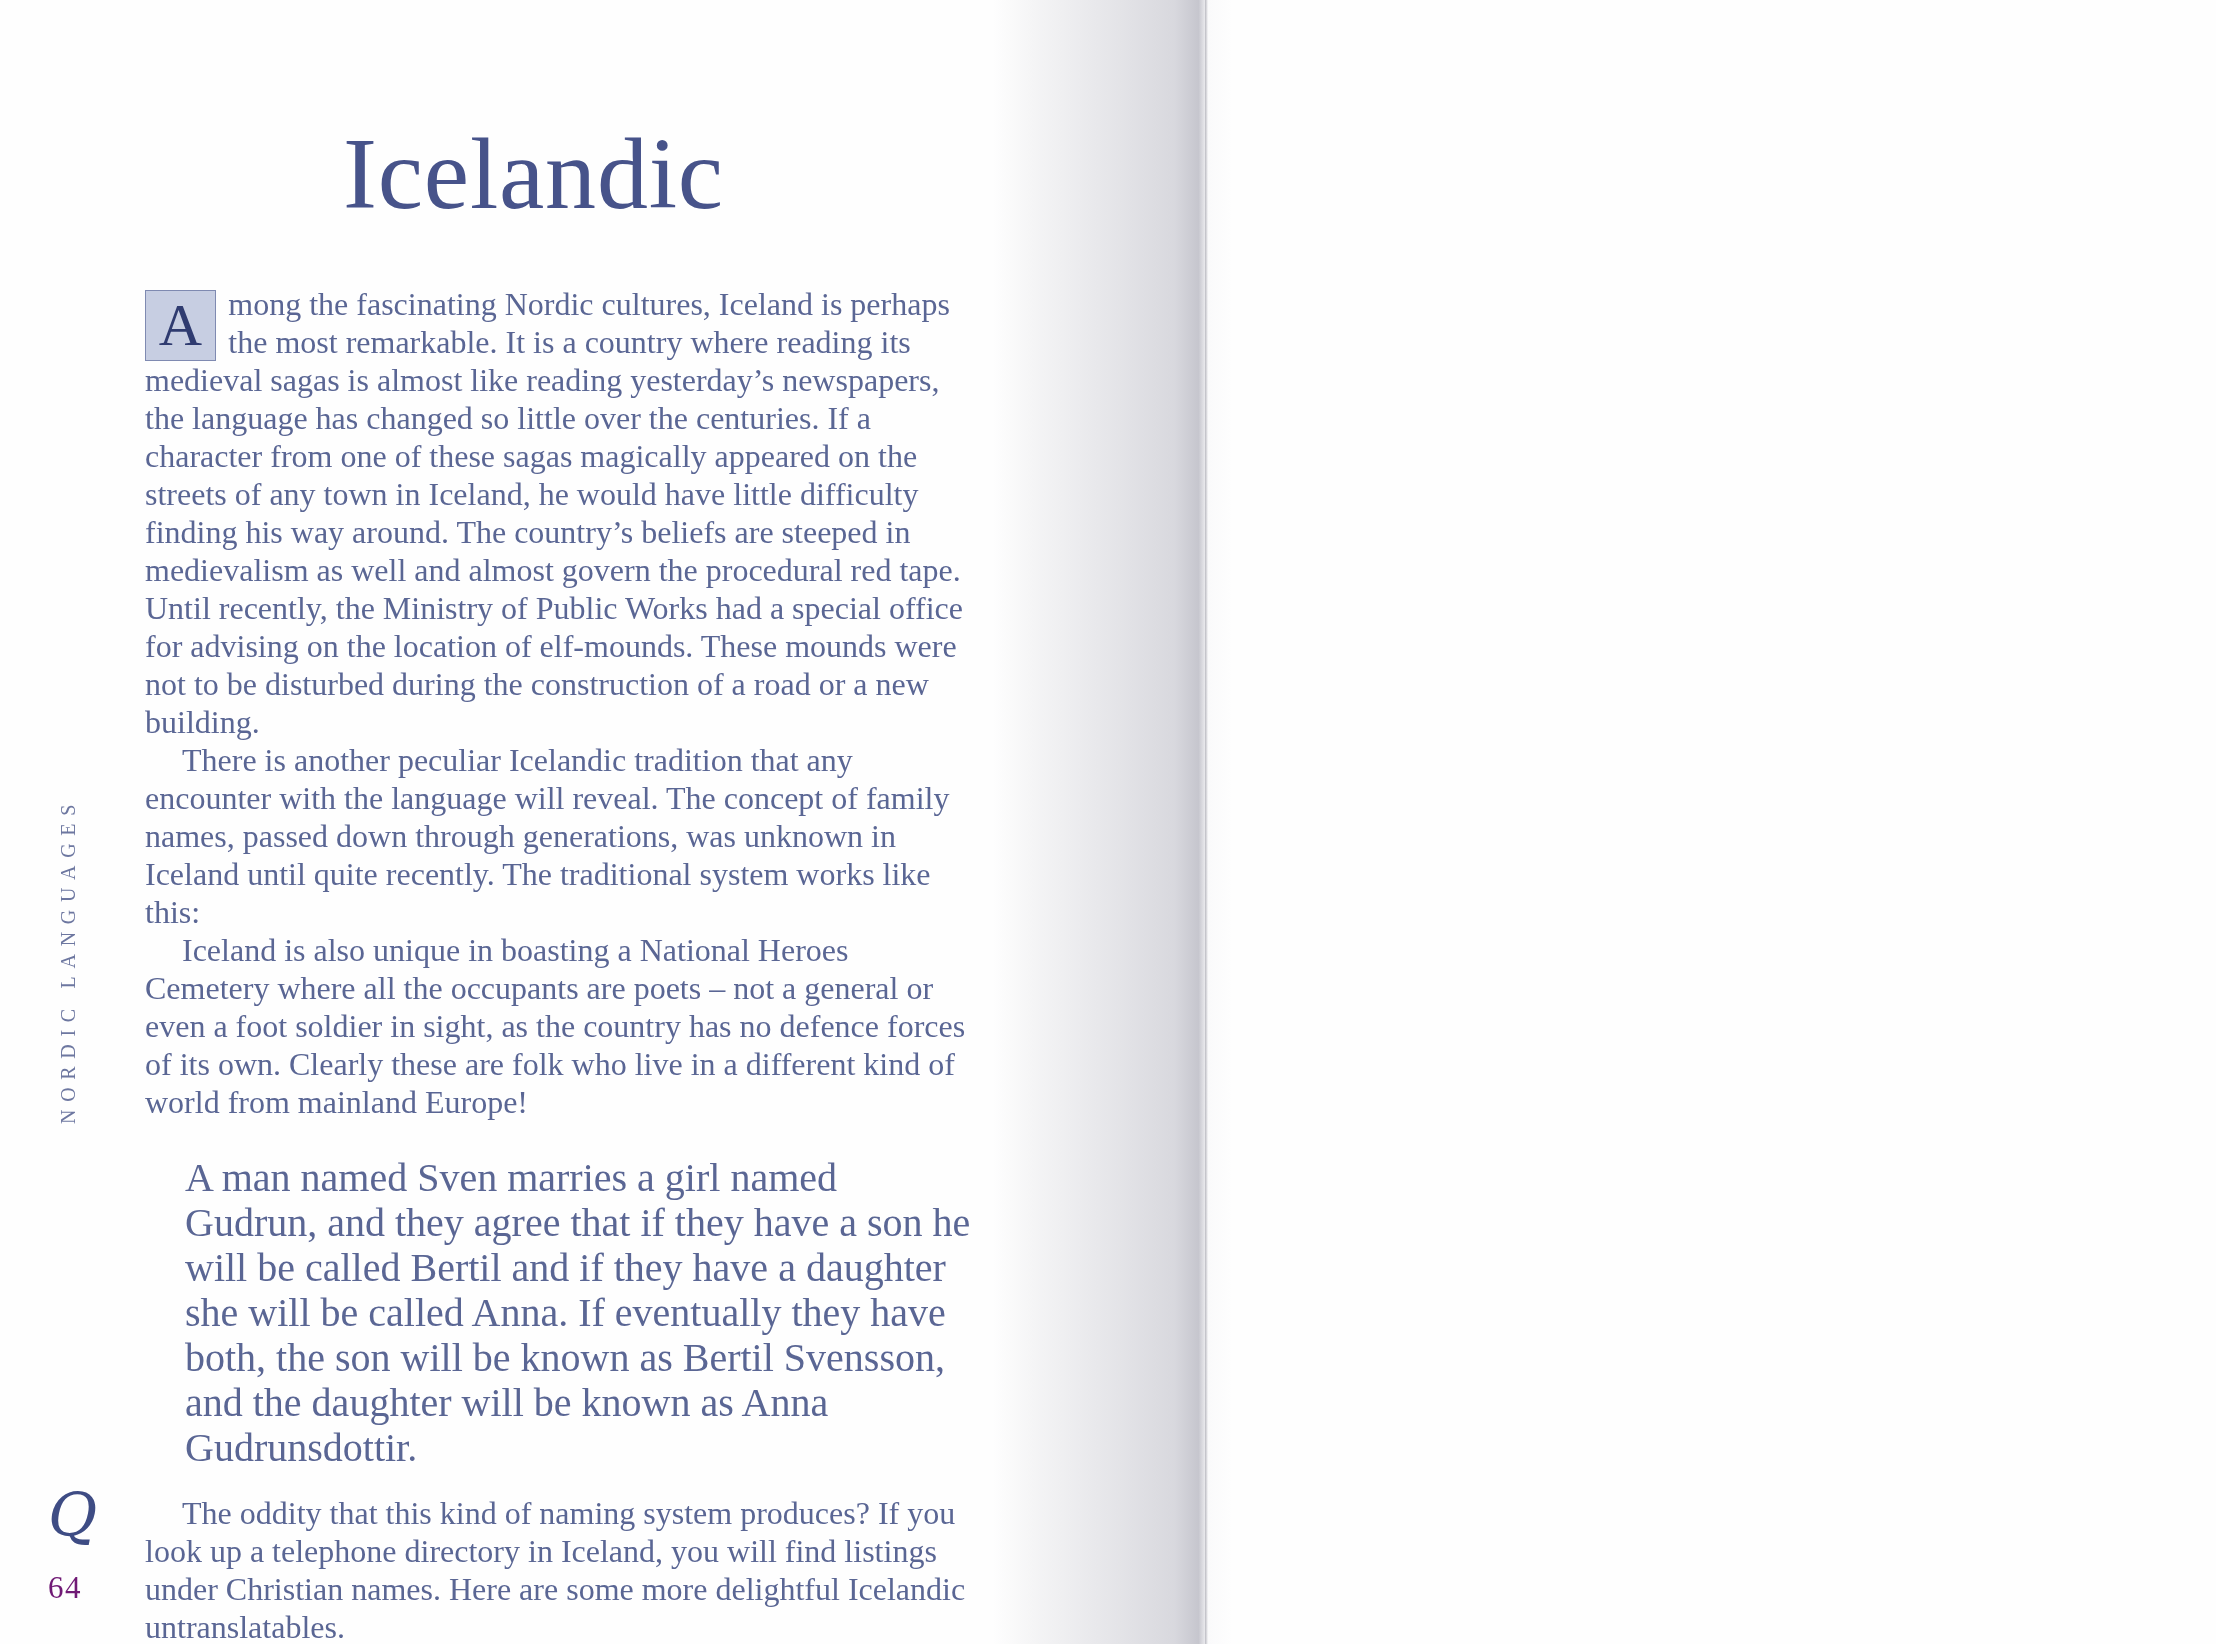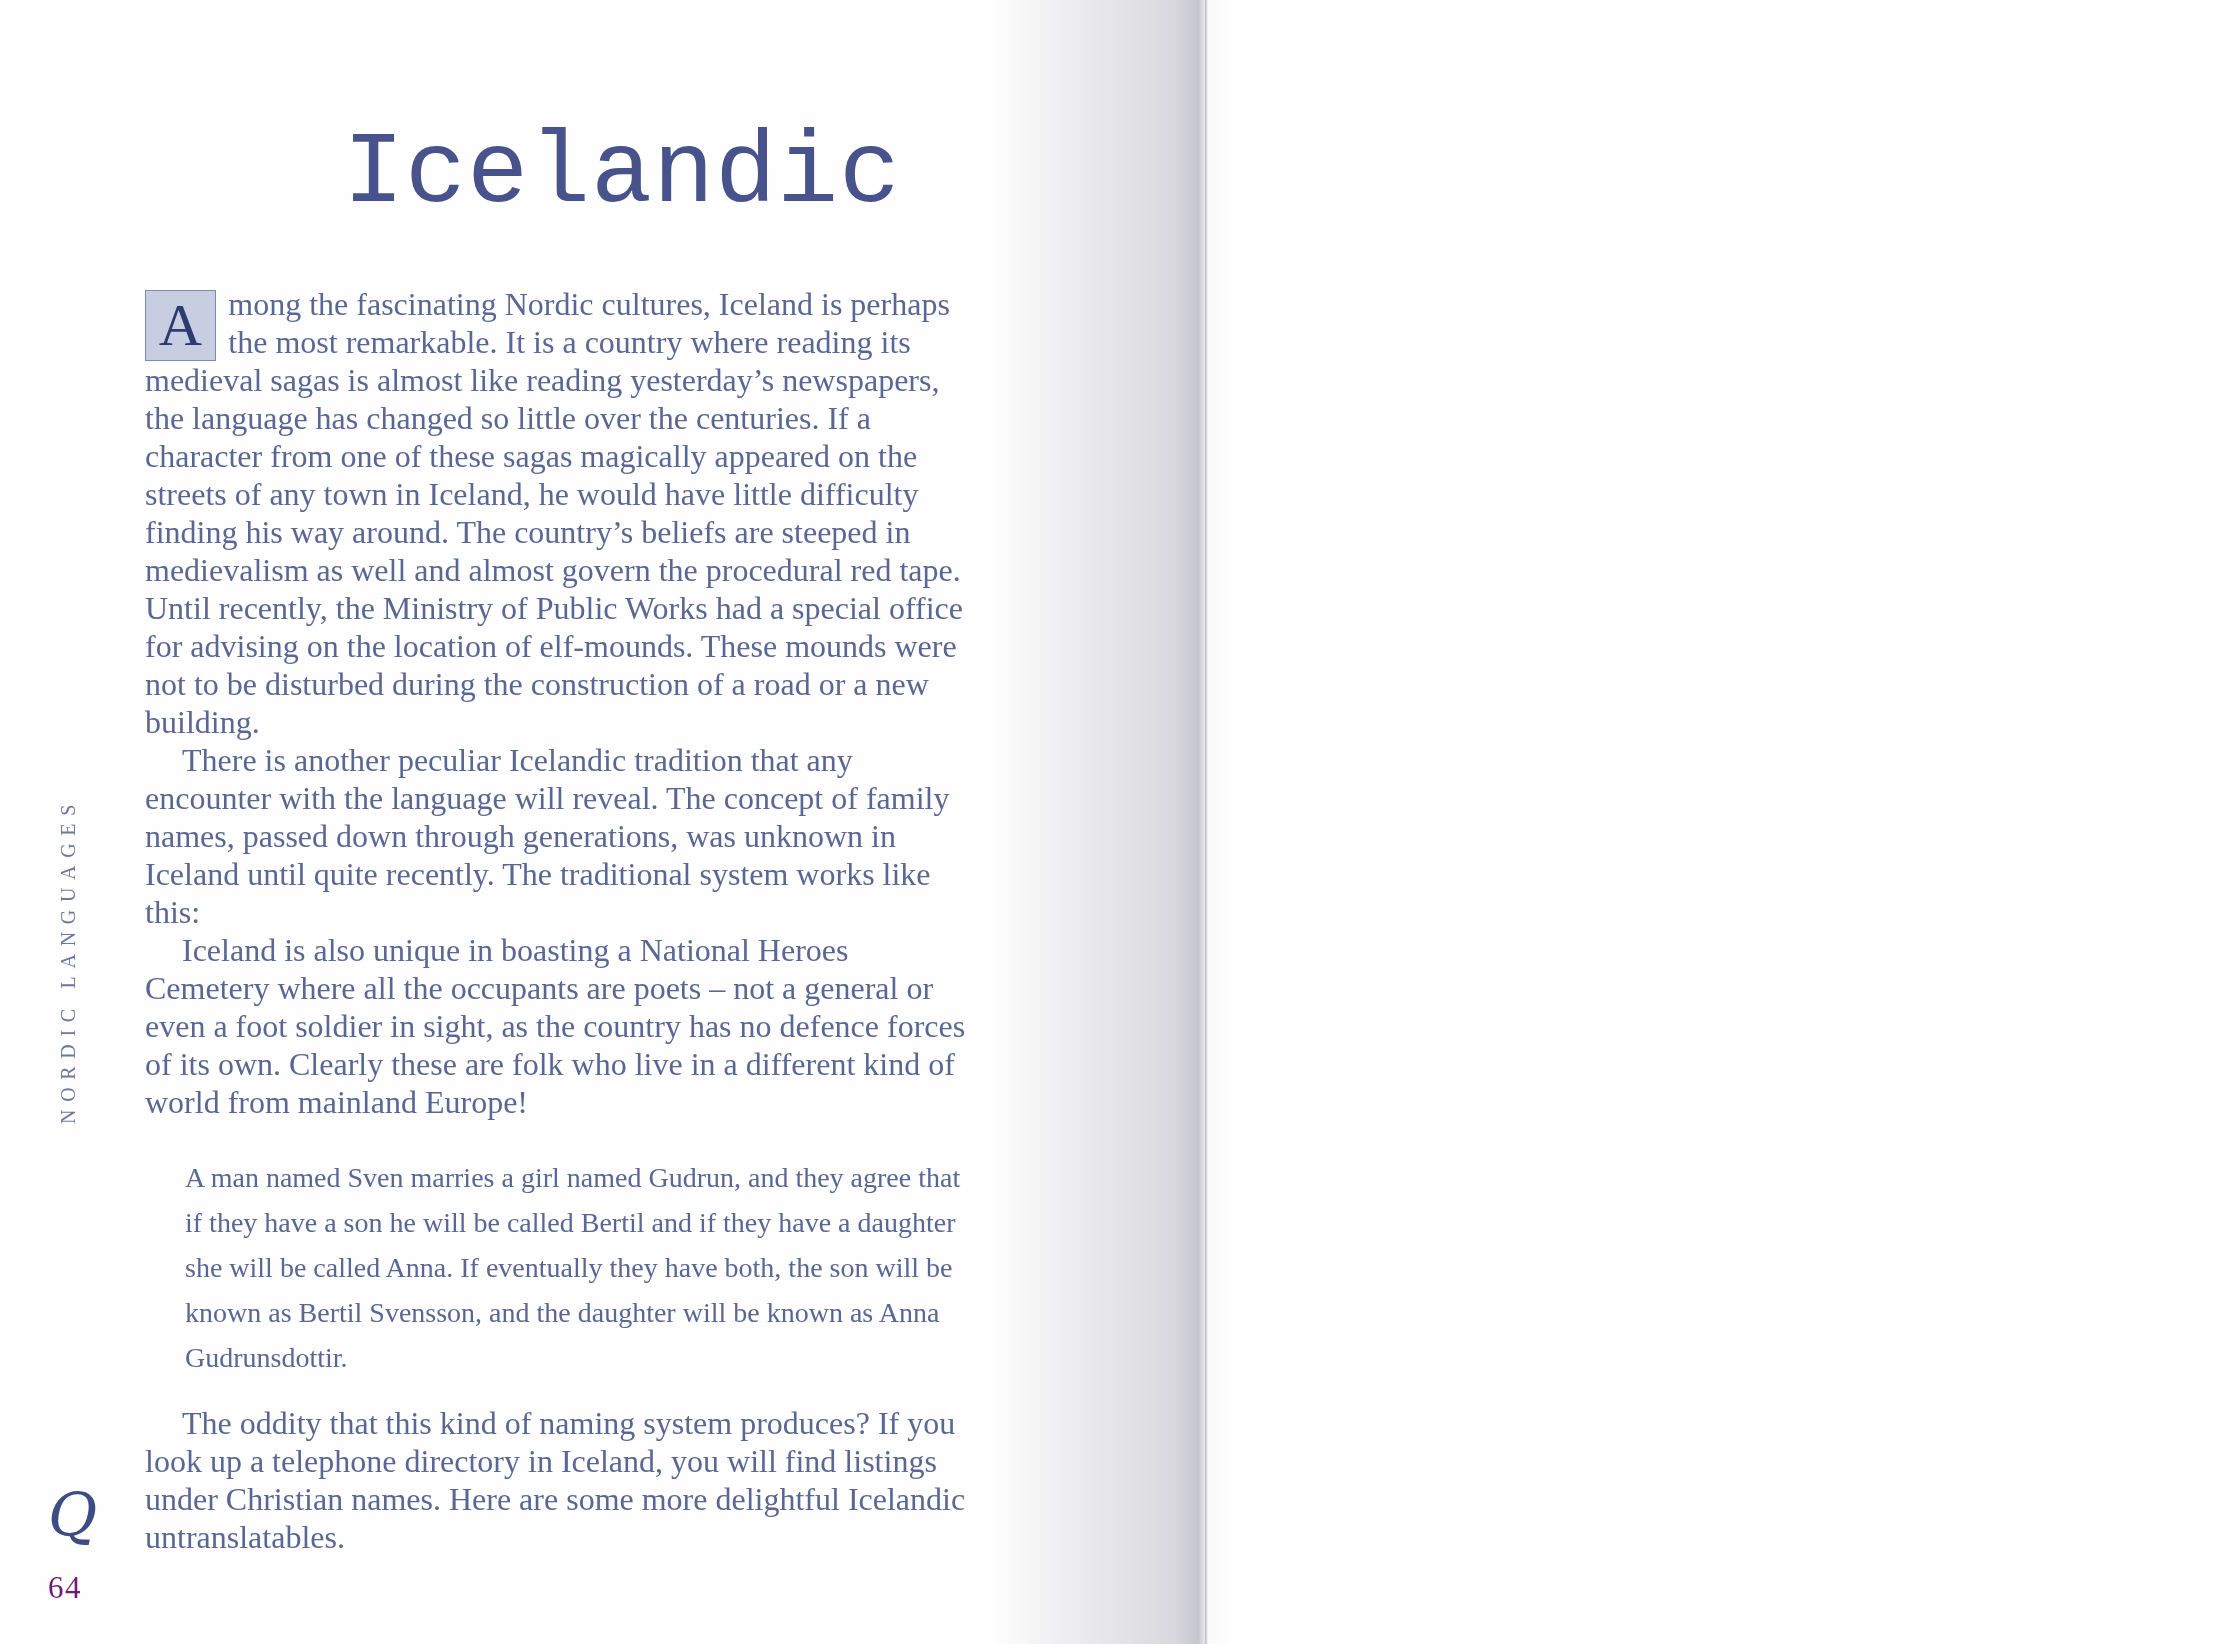--- a/index.html
+++ b/index.html
@@ -65,21 +65,21 @@
     font-family:"Liberation Serif", serif;
     font-size:31px;
     color:#701a75;
     letter-spacing:1.5px;
   }
   .folio-left{left:48px;top:1570px;}
 
   
   h1.title{
     position:absolute;left:343px;top:123px;margin:0;
-    font-family:Liberation Mono, monospace;
+    font-family:Liberation Serif, serif;
     font-weight:400;
     font-size:102px;
     letter-spacing:0.8px;
     color:#47538a;
     line-height:1;
   }
 
   .col-left{
     position:absolute;left:145px;top:285px;width:827px;
   }
@@ -102,21 +102,21 @@
     font-family:"Liberation Serif", serif;
     font-size:60px;
     line-height:68px;
     text-align:center;
     box-sizing:border-box;
   }
 
   .quote-block{
     margin:34px 0 0 0;
     padding-left:40px;
-    font-size:28px;
+    font-size:40px;
     line-height:45px;
     color:#5a6694;
   }
   .after-quote{ margin-top:24px; text-indent:37px; }
 </style>
 </head>
 <body>
 
 <div class="spread">
 

